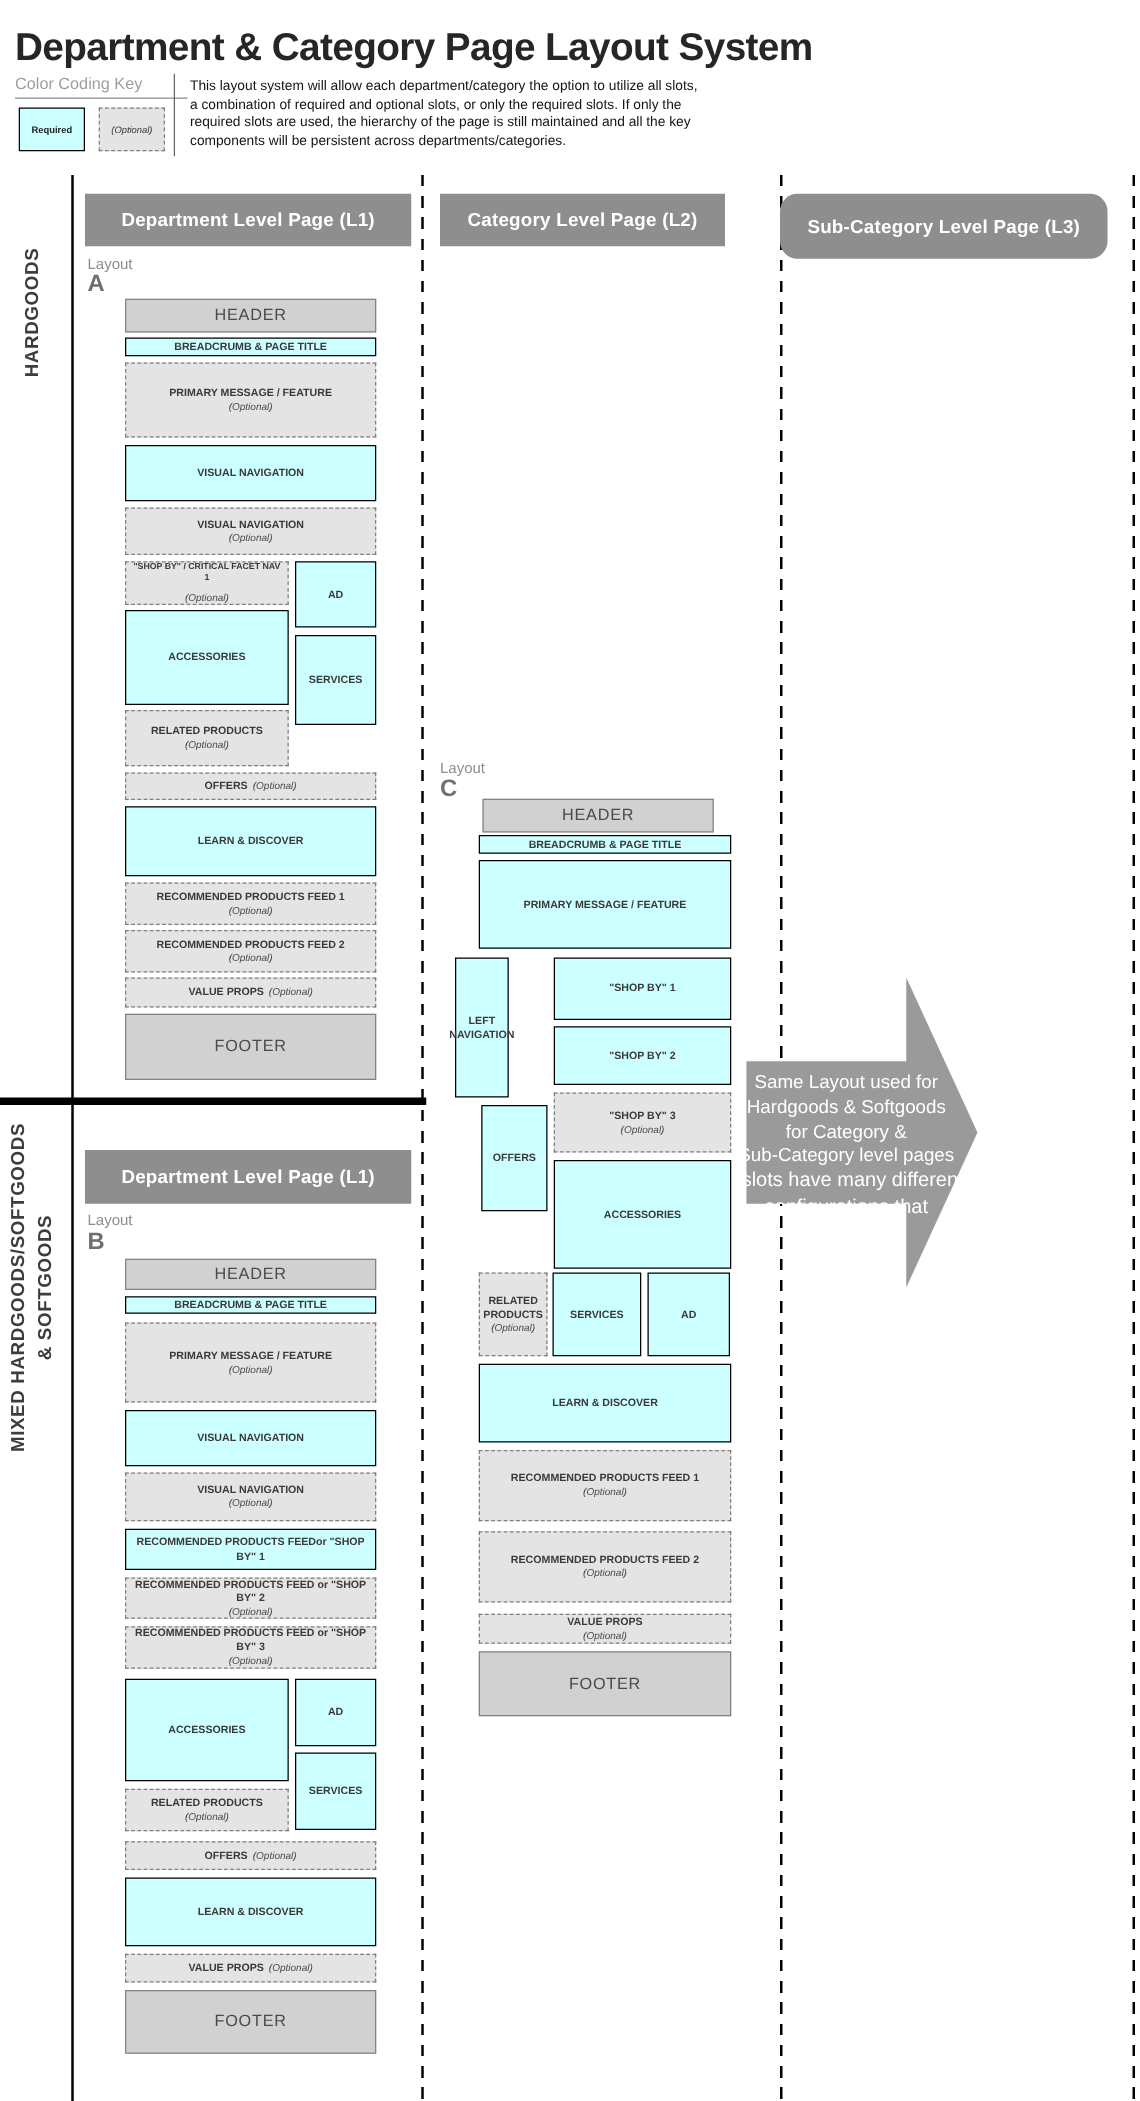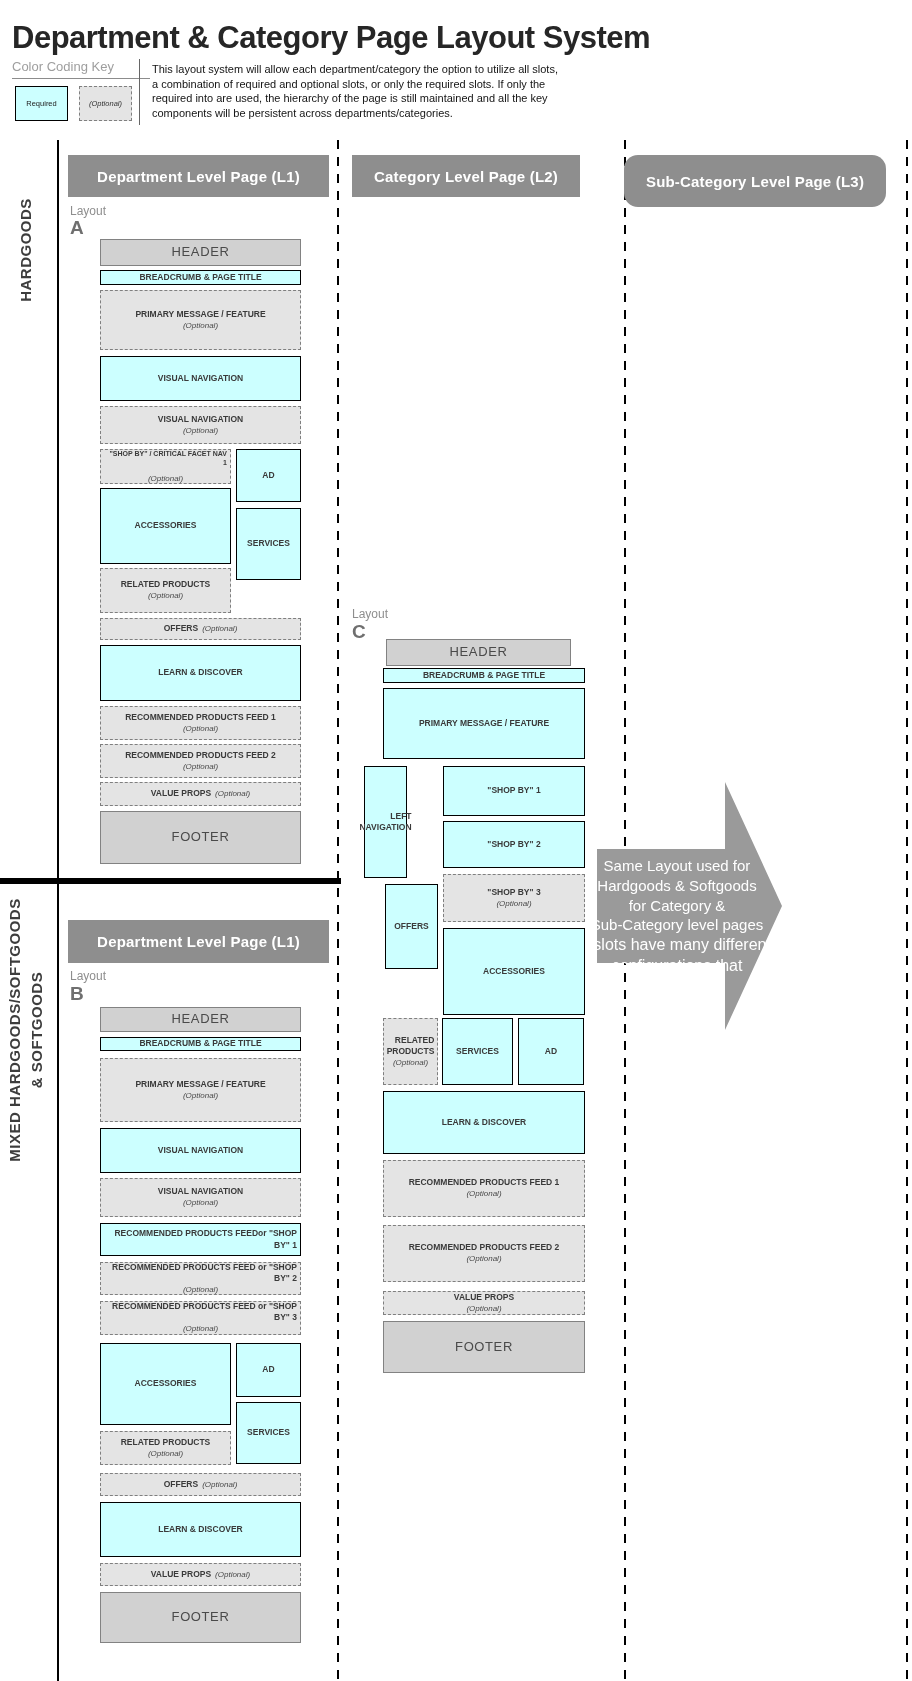--- a/index.html
+++ b/index.html
@@ -6,21 +6,21 @@
   body{position:relative;width:912px;height:1681px;font-family:"Liberation Sans",sans-serif;overflow:hidden;}
 
   
   .page-title{position:absolute;left:12px;top:20px;font-size:31px;font-weight:bold;color:#262626;letter-spacing:-0.5px;white-space:nowrap;}
   .key-heading{position:absolute;left:12px;top:59px;font-size:13px;color:#9e9e9e;white-space:nowrap;}
   .key-underline{position:absolute;left:12px;top:78px;width:138px;height:1px;background:#8c8c8c;}
   .key-divider{position:absolute;left:139px;top:59px;width:1px;height:66px;background:#666;}
   .swatch{position:absolute;top:86px;width:53px;height:35px;box-sizing:border-box;display:flex;align-items:center;justify-content:center;}
   .swatch-req{left:15px;background:#CCFFFF;border:1px solid #000;}
   .swatch-opt{left:79px;background:#E4E4E4;border:1px dashed #7f7f7f;}
-  .swatch-req span{font-size:7.5px;font-weight:normal;color:#222;}
+  .swatch-req span{font-size:7.5px;font-weight:bold;color:#222;}
   .swatch-opt span{font-size:7.5px;font-style:italic;color:#333;}
   .key-desc{position:absolute;left:152px;top:62px;font-size:11px;line-height:1.32;color:#141414;}
   .key-desc span{display:block;white-space:nowrap;}
 
   
   .vsolid{position:absolute;width:2px;background:#000;z-index:0;}
   .vdash{position:absolute;width:2px;background:repeating-linear-gradient(180deg,#000 0 9px,transparent 9px 17px);z-index:0;}
   .hbar-black{position:absolute;background:#000;z-index:3;}
 
   
@@ -32,21 +32,21 @@
 
   
   .layout-word{position:absolute;font-size:12px;color:#8e8e8e;z-index:1;}
   .layout-letter{position:absolute;font-size:19px;font-weight:bold;color:#6f6f6f;z-index:1;}
 
   
   .slot{position:absolute;box-sizing:border-box;display:flex;flex-direction:column;align-items:center;justify-content:center;text-align:center;z-index:1;padding:1px 3px;}
   .req{background:#CCFFFF;border:1.5px solid #000;}
   .opt{background:#E4E4E4;border:1px dashed #7f7f7f;}
   .bar{background:#D1D1D1;border:1.5px solid #828282;}
-  .slot .lbl{font-size:8.5px;font-weight:bold;color:#3a3a3a;line-height:1.3;text-align:right;}
+  .slot .lbl{font-size:8.5px;font-weight:bold;color:#3a3a3a;line-height:1.3;}
   .slot .note{font-size:8px;font-style:italic;color:#4a4a4a;line-height:1.4;}
   .slot.gapnote .note{margin-top:6px;}
   .bar .lbl{font-size:13px;font-weight:normal;color:#4a4a4a;letter-spacing:0.6px;}
   .slot.inline{flex-direction:row;align-items:center;justify-content:center;}
   .slot.inline .note{margin-left:4px;margin-top:0;}
   .slot.tiny .lbl{font-size:7px;}
 
   
   .arrow-svg{position:absolute;left:597px;top:782px;z-index:2;}
   .arrow-text{position:absolute;left:588px;top:856px;width:178px;text-align:center;color:#fff;z-index:2;}
@@ -62,21 +62,21 @@
 <div class="swatch swatch-req">
     <span>Required</span>
   </div>
 <div class="swatch swatch-opt">
     <span>(Optional)</span>
   </div>
 <div class="key-divider"></div>
 <div class="key-desc">
   <span>This layout system will allow each department/category the option to utilize all slots,</span>
   <span>a combination of required and optional slots, or only the required slots. If only the</span>
-  <span>required into are used, the hierarchy of the page is still maintained and all the key</span>
+  <span>required slots are used, the hierarchy of the page is still maintained and all the key</span>
   <span>components will be persistent across departments/categories.</span>
 </div>
 
 <div class="vsolid" style="left:57px;top:140px;height:1541px;"></div>
 <div class="vdash" style="left:337px;top:140px;height:1541px;"></div>
 <div class="vdash" style="left:624px;top:140px;height:1541px;"></div>
 <div class="vdash" style="left:906px;top:140px;height:1541px;"></div>
 <div class="hbar-black" style="left:0;top:878px;width:341px;height:6px;"></div>
 
 <div class="colhead" style="left:68px;top:155px;width:261px;height:42px;">Department Level Page (L1)</div>

